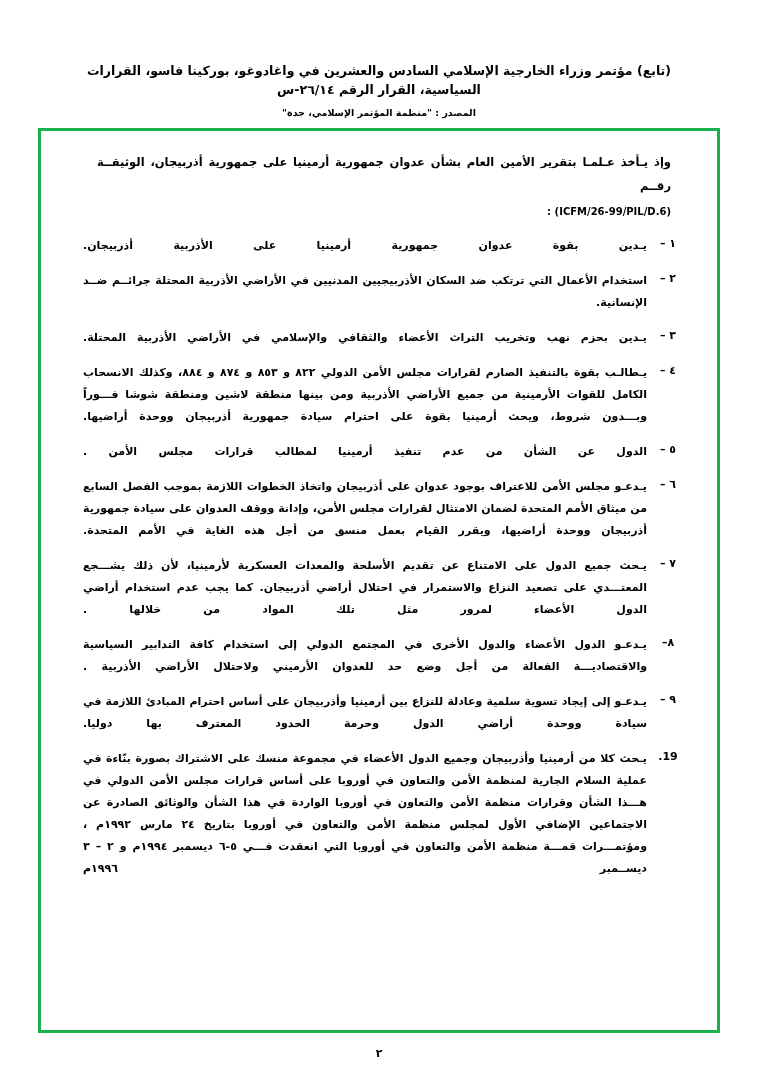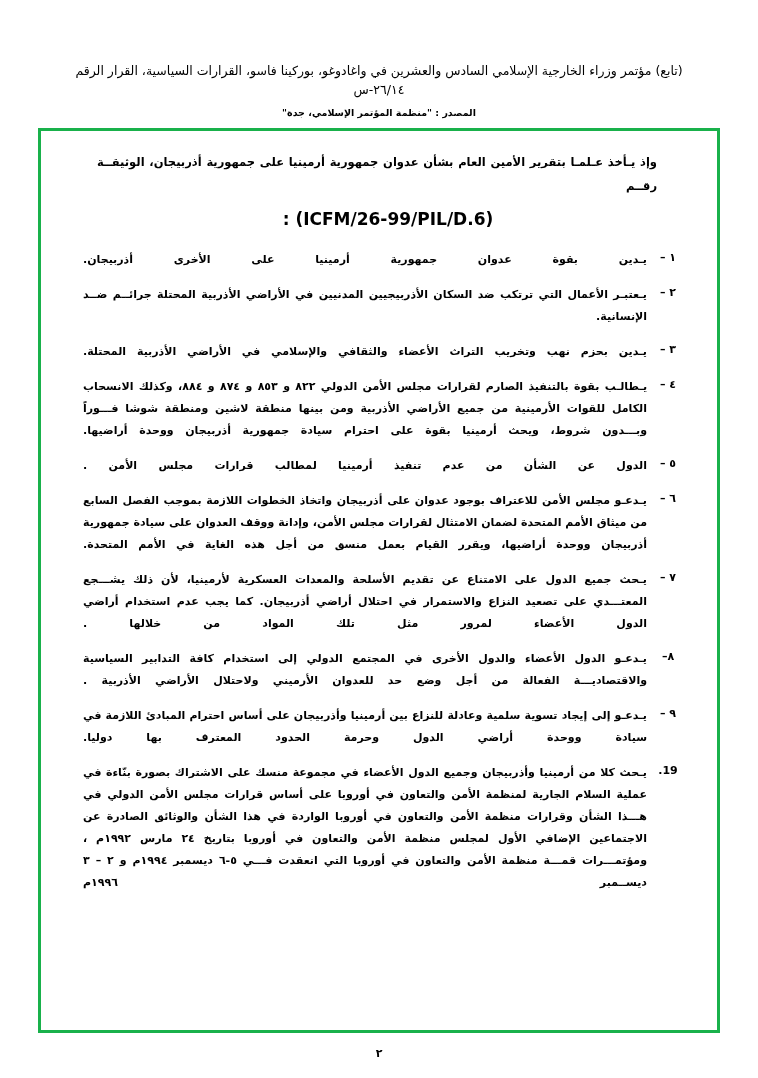--- a/index.html
+++ b/index.html
@@ -23,21 +23,21 @@
   }
   .header {
     position: absolute;
     top: 62px;
     right: 60px;
     left: 60px;
     text-align: center;
   }
   .header-line {
     font-size: 12.5px;
-    font-weight: normal;
+    font-weight: bold;
     color: #000;
     line-height: 1.5;
     direction: rtl;
   }
   .header-source {
     font-size: 9.5px;
     font-weight: bold;
     color: #000;
     margin-top: 7px;
     direction: rtl;
@@ -58,31 +58,31 @@
     left: 28px;
     bottom: 10px;
     direction: rtl;
   }
   .intro {
     font-size: 11.5px;
     font-weight: bold;
     line-height: 2.05;
     text-align: justify;
     text-align-last: justify;
-    margin: 0 32px 14px 28px;
+    margin: 0 18px 14px 28px;
     direction: rtl;
   }
   .intro .lead {
     font-weight: bold;
   }
   .intro-ref {
-    font-size: 17px;
+    font-size: 10px;
     font-weight: bold;
     line-height: 2.05;
-    text-align: center;
+    text-align: right;
     direction: ltr;
     margin: -10px 18px 12px 36px;
   }
   ol.clauses {
     list-style: none;
     margin: 0;
     padding: 0;
   }
   .clause {
     display: flex;
@@ -137,26 +137,26 @@
   <div class="frame">
     <div class="content">
 
       <p class="intro"><span class="lead">وإذ يـأخذ عـلمـا</span><span> بتقرير الأمين العام بشأن عدوان جمهورية أرمينيا على جمهورية أذربيجان، الوثيقــة رقــم</span></p>
       <div class="intro-ref">: (ICFM/26-99/PIL/D.6)</div>
 
       <ol class="clauses">
 
         <li class="clause">
           <div class="clause-num">١ –</div>
-          <div class="clause-body"><span class="verb">يـدين</span><span> بقوة عدوان جمهورية أرمينيا على الأخرى أذربيجان.</span></div>
+          <div class="clause-body"><span class="verb">يـدين</span><span> بقوة عدوان جمهورية أرمينيا على الأذربية أذربيجان.</span></div>
         </li>
 
         <li class="clause">
           <div class="clause-num">٢ –</div>
-          <div class="clause-body"><span class="verb">يـعتبـر</span><span> الأعمال التي ترتكب ضد السكان الأذربيجيين المدنيين في الأراضي الأذربية  المحتلة جرائــم ضــد الإنسانية.</span></div>
+          <div class="clause-body"><span class="verb">استخدام</span><span> الأعمال التي ترتكب ضد السكان الأذربيجيين المدنيين في الأراضي الأذربية  المحتلة جرائــم ضــد الإنسانية.</span></div>
         </li>
 
         <li class="clause">
           <div class="clause-num">٣ –</div>
           <div class="clause-body"><span class="verb">يـدين</span><span> بحزم نهب وتخريب التراث الأعضاء والثقافي والإسلامي في الأراضي الأذربية المحتلة.</span></div>
         </li>
 
         <li class="clause">
           <div class="clause-num">٤ –</div>
           <div class="clause-body"><span class="verb">يـطالـب</span><span> بقوة بالتنفيذ الصارم لقرارات مجلس الأمن الدولي ٨٢٢ و ٨٥٣ و ٨٧٤ و ٨٨٤، وكذلك الانسحاب الكامل للقوات الأرمينية من جميع الأراضي الأذربية ومن بينها منطقة لاشين ومنطقة شوشا فـــوراً وبـــدون شروط، ويحث أرمينيا بقوة على احترام سيادة جمهورية أذربيجان ووحدة أراضيها.</span></div>

